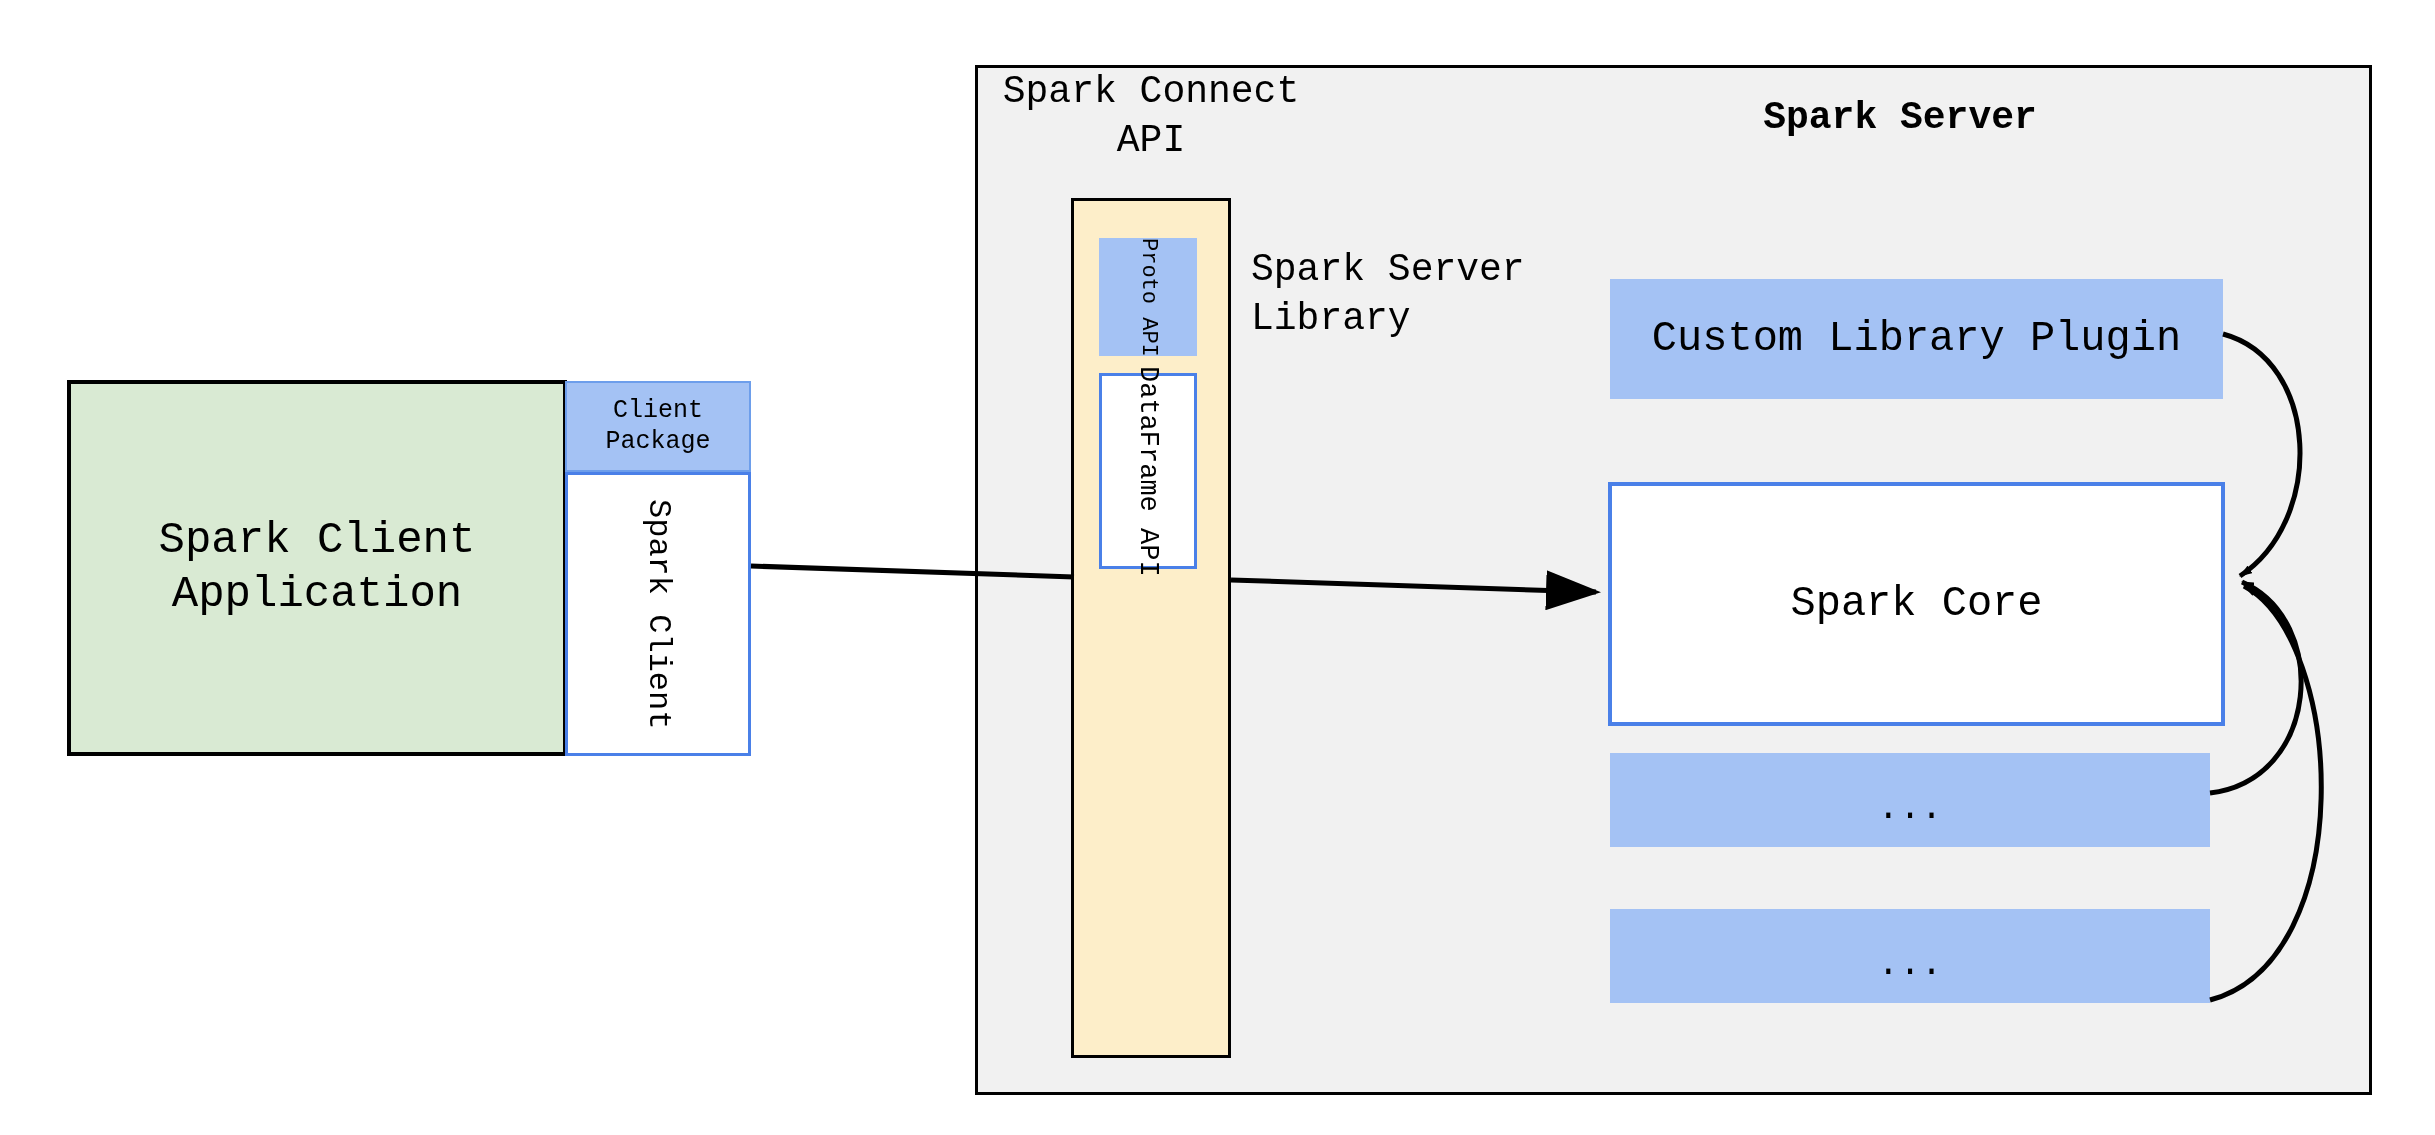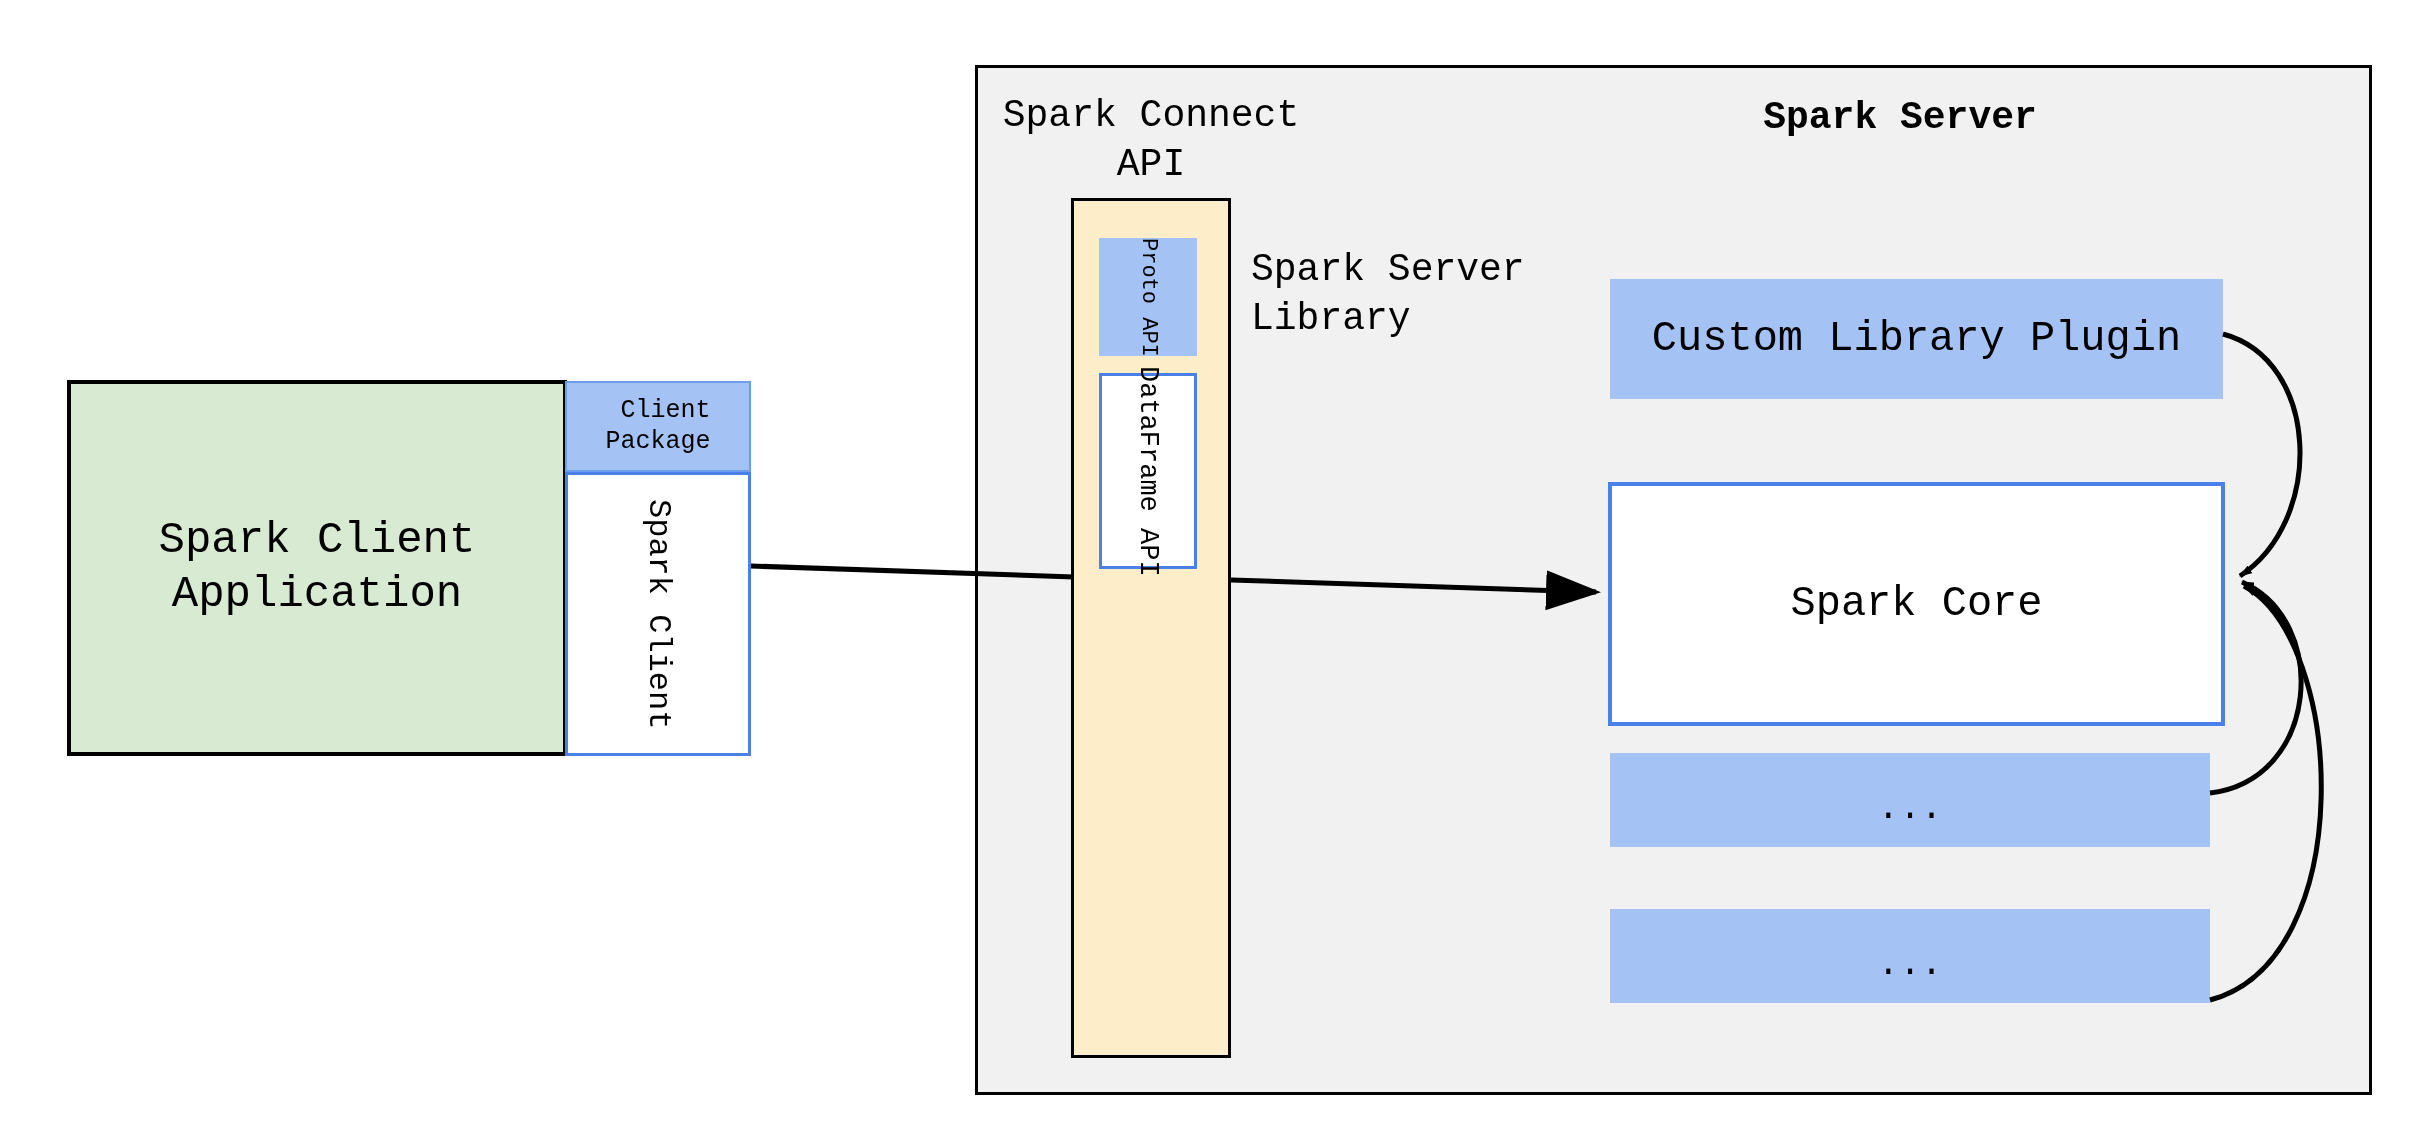--- a/index.html
+++ b/index.html
@@ -49,21 +49,20 @@
   #client-package {
     left: 565px;
     top: 381px;
     width: 186px;
     height: 91px;
     background: #a4c2f4;
     border: 2px solid #6d9eeb;
     font-size: 25px;
     line-height: 1.22;
     z-index: 4;
-    text-align: right;
   }
 
   #spark-client {
     left: 565px;
     top: 472px;
     width: 186px;
     height: 284px;
     background: #ffffff;
     border: 3px solid #4a80e8;
     z-index: 4;
@@ -99,21 +98,20 @@
 
   #connect-api-label {
     position: absolute;
     left: 1000px;
     top: 68px;
     width: 302px;
     text-align: center;
     font-size: 38px;
     line-height: 1.28;
     z-index: 5;
-    margin-top: 24px;
   }
 
   #server-lib-label {
     position: absolute;
     left: 1251px;
     top: 246px;
     width: 340px;
     text-align: left;
     font-size: 38px;
     line-height: 1.28;

